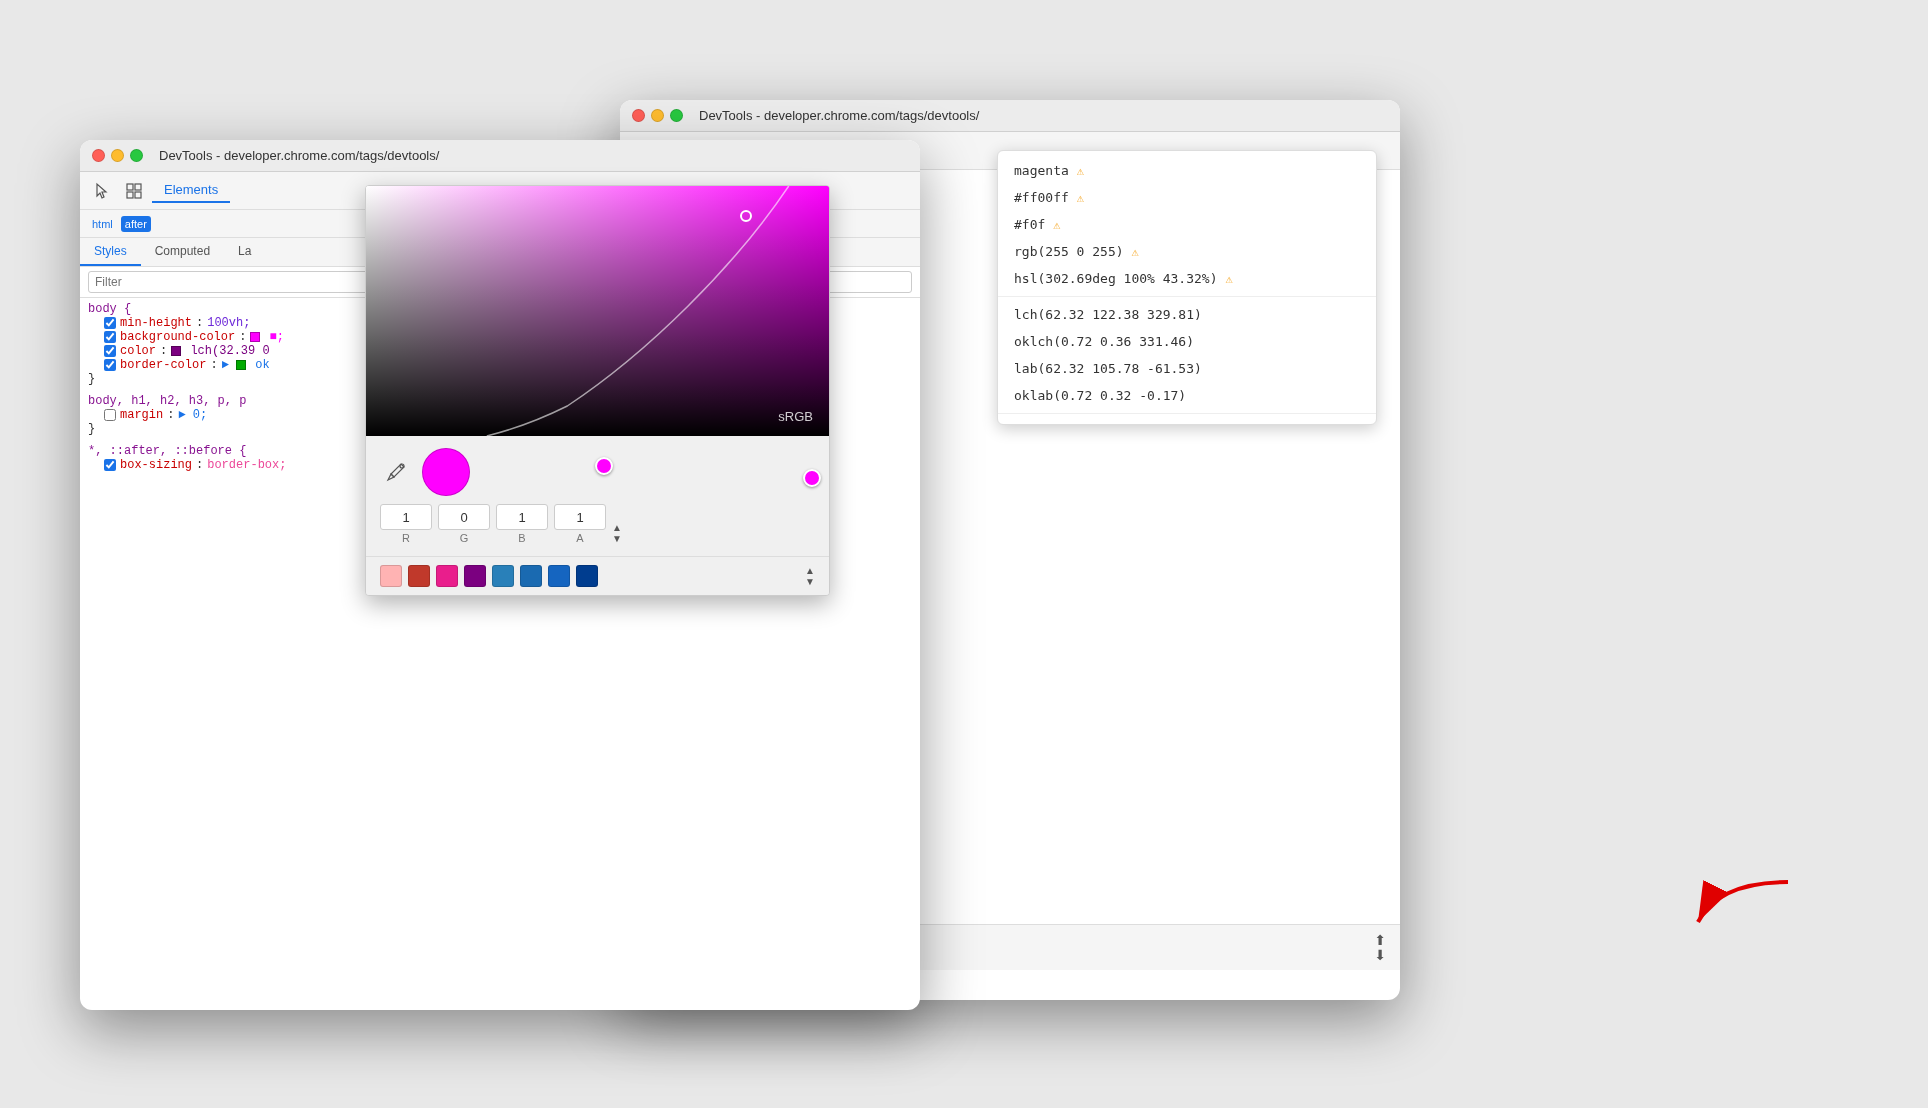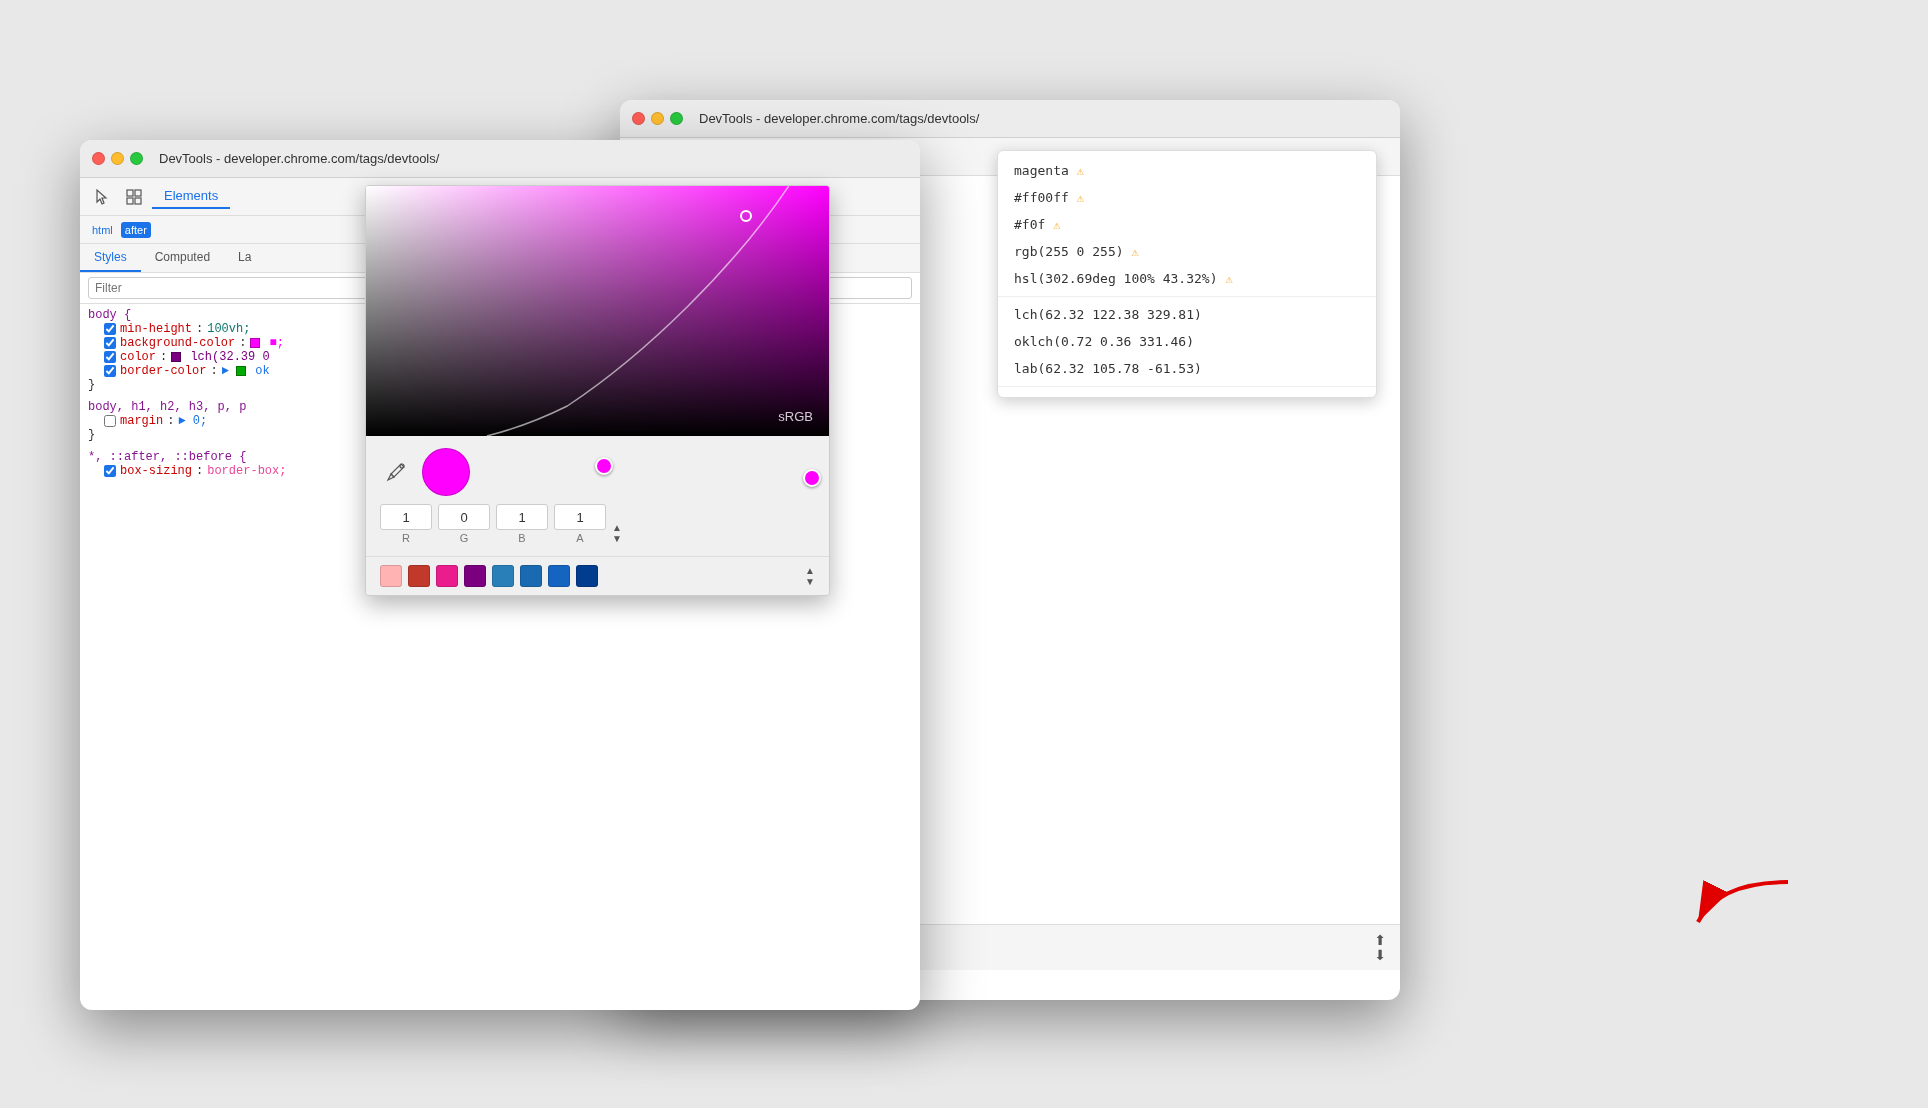--- a/index.html
+++ b/index.html
@@ -17,21 +17,21 @@
       position: absolute;
       border-radius: 12px;
       box-shadow: 0 20px 60px rgba(0,0,0,0.4);
       overflow: hidden;
       background: #fff;
     }
 
     .window-titlebar {
       display: flex;
       align-items: center;
-      height: 38px;
+      height: 32px;
       background: #ececec;
       border-bottom: 1px solid #d0d0d0;
       padding: 0 12px;
       gap: 8px;
     }
 
     .traffic-lights {
       display: flex;
       gap: 6px;
       align-items: center;
@@ -205,21 +205,21 @@
       width: 12px;
       height: 12px;
       accent-color: #1a73e8;
     }
 
     .css-prop-name {
       color: #c80000;
     }
 
     .css-prop-value {
-      color: #0f766e;
+      color: #6d28d9;
     }
 
     .css-prop-value.magenta {
       color: #ff00ff;
     }
 
     .css-prop-value.purple {
       color: #7b0080;
     }
 
@@ -553,20 +553,23 @@
   </div>
   <div class="format-divider"></div>
   <div class="format-item">
     <span>lch(62.32 122.38 329.81)</span>
   </div>
   <div class="format-item">
     <span>oklch(0.72 0.36 331.46)</span>
   </div>
   <div class="format-item">
     <span>lab(62.32 105.78 -61.53)</span>
+  </div>
+  <div class="format-item">
+    <span>oklab(0.72 0.32 -0.17)</span>
   </div>
   <div class="format-divider"></div>
 </div>
 
 <div class="window window-front">
   <div class="window-titlebar">
     <div class="traffic-lights">
       <div class="traffic-light tl-close"></div>
       <div class="traffic-light tl-minimize"></div>
       <div class="traffic-light tl-maximize"></div>

